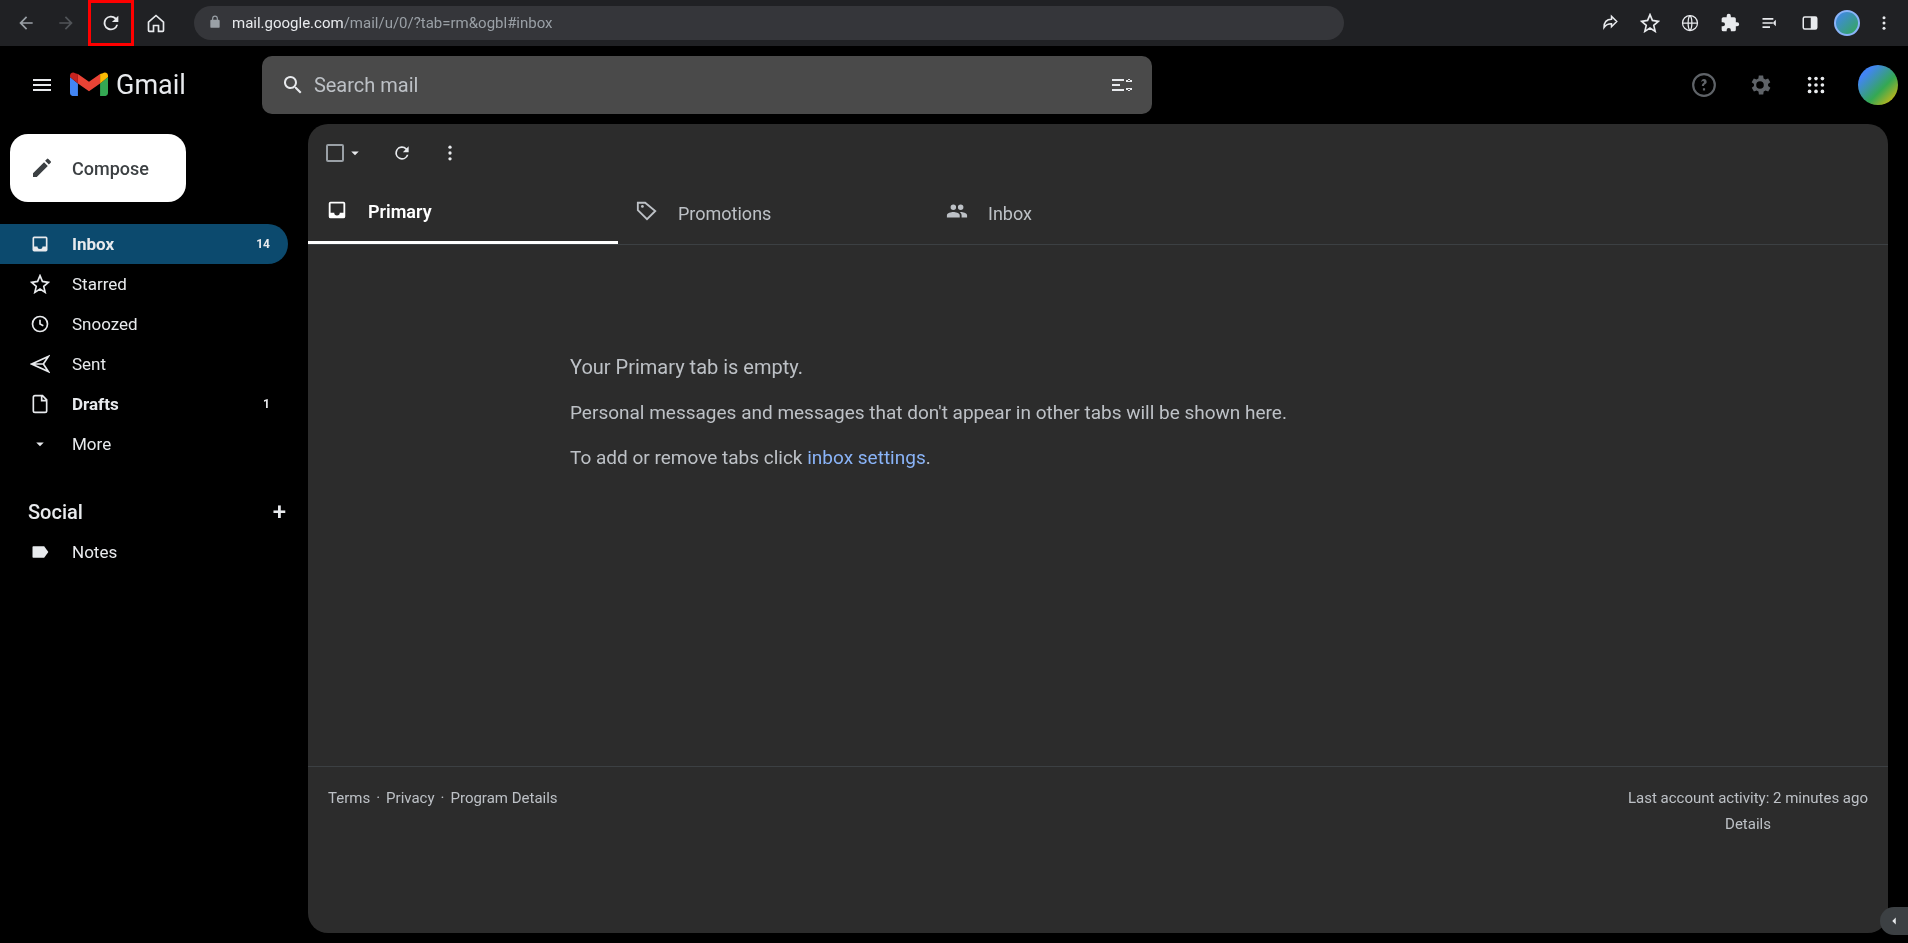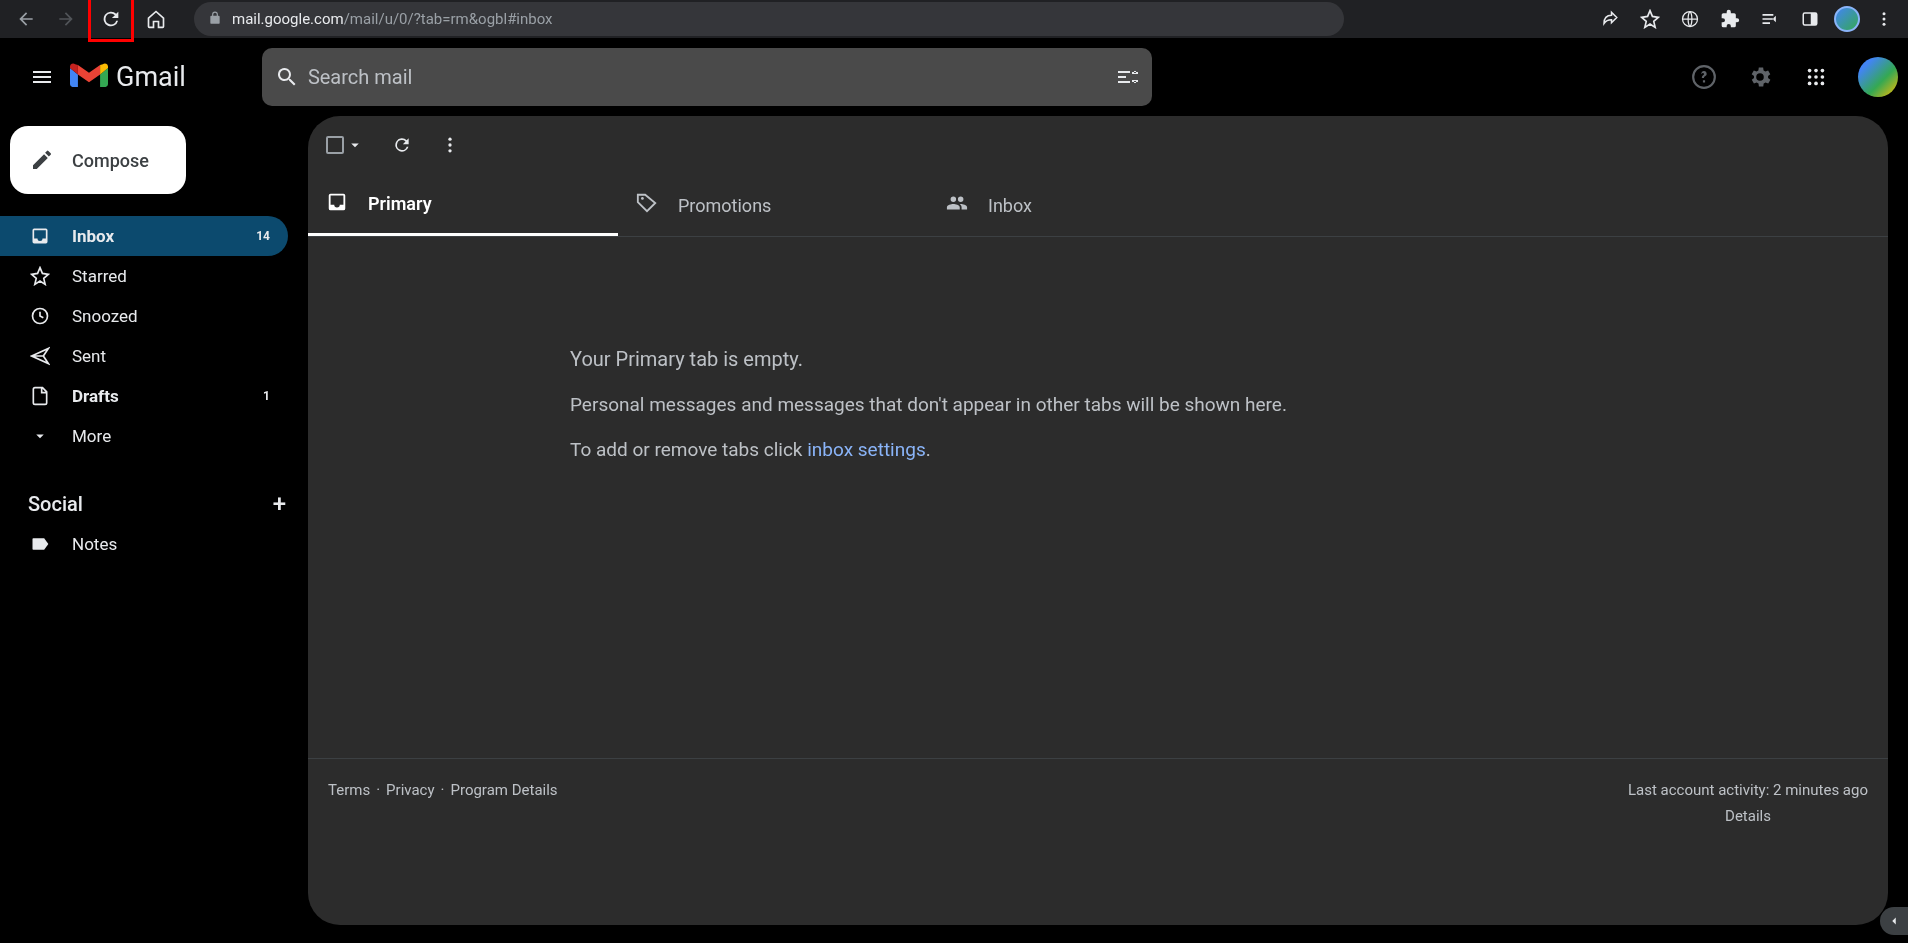--- a/index.html
+++ b/index.html
@@ -1,58 +1,58 @@
 <!DOCTYPE html>
 <html><head>
 <meta charset="utf-8">
 <style>
 * { box-sizing: border-box; margin: 0; padding: 0; font-family: 'Google Sans', Roboto, Arial, sans-serif; }
 body { background: #000; color: #e8eaed; overflow: hidden; width: 1908px; height: 943px; position: relative; }
 
 
-.browser-bar { height: 38px; background: #202124; display: flex; align-items: center; padding: 0 8px; gap: 4px; }
+.browser-bar { height: 46px; background: #202124; display: flex; align-items: center; padding: 0 8px; gap: 4px; }
 .nav-btn { width: 36px; height: 36px; display: flex; align-items: center; justify-content: center; color: #9aa0a6; cursor: pointer; border-radius: 50%; }
 .nav-btn.active { color: #e8eaed; }
 .reload-highlight { border: 3px solid #ff0000; padding: 2px; }
 .omnibox { flex: 0 0 auto; margin-left: 16px; width: 1150px; height: 34px; background: #35363a; border-radius: 17px; display: flex; align-items: center; padding: 0 14px; gap: 10px; color: #9aa0a6; }
 .omnibox .lock { color: #9aa0a6; font-size: 12px; }
 .omnibox .url { color: #e8eaed; font-size: 15px; }
 .url-dim { color: #9aa0a6; }
 .chrome-right { margin-left: auto; display: flex; align-items: center; gap: 8px; }
 .chrome-right .chrome-icon { width: 32px; height: 32px; color: #e8eaed; display: flex; align-items: center; justify-content: center; }
 .avatar-sm { width: 26px; height: 26px; border-radius: 50%; background: linear-gradient(135deg,#4285f4,#34a853); border: 2px solid #8ab4f8; }
 
 
 .gmail-header { height: 78px; display: flex; align-items: center; padding: 0 10px 0 18px; }
 .menu-btn { width: 48px; height: 48px; display: flex; align-items: center; justify-content: center; color: #e8eaed; cursor: pointer; }
-.logo-wrap { display: flex; align-items: flex-start; gap: 8px; margin-left: 4px; }
+.logo-wrap { display: flex; align-items: center; gap: 8px; margin-left: 4px; }
 .gmail-text { font-size: 27px; color: #e8eaed; font-weight: 400; }
 .search-wrap { margin-left: 76px; }
-.search-bar { width: 890px; height: 58px; background: #4a4a4a; border-radius: 10px; display: flex; align-items: center; padding: 0 4px; }
+.search-bar { width: 890px; height: 58px; background: #4a4a4a; border-radius: 10px; display: flex; align-items: center; padding: 0 10px; }
 .search-bar .s-icon { width: 42px; color: #e8eaed; display: flex; align-items: center; justify-content: center; }
 .search-bar input { background: transparent; border: none; outline: none; color: #e8eaed; font-size: 20px; flex: 1; }
 .search-bar input::placeholder { color: #bdc1c6; }
 .header-right { margin-left: auto; display: flex; align-items: center; gap: 12px; }
 .hdr-icon { width: 44px; height: 44px; display: flex; align-items: center; justify-content: center; color: #5f6368; cursor: pointer; }
 .avatar-lg { width: 40px; height: 40px; border-radius: 50%; background: linear-gradient(135deg,#4285f4 20%,#34a853 60%,#fbbc04); margin-left: 8px; }
 
 
 .app-body { display: flex; height: calc(100% - 124px); }
 .sidebar { width: 308px; padding-top: 10px; flex-shrink: 0; }
 .compose-btn { background: #fff; color: #3c4043; width: 176px; height: 68px; border-radius: 18px; display: flex; align-items: center; gap: 18px; padding: 0 20px; margin-left: 10px; margin-bottom: 22px; font-size: 18px; font-weight: 500; cursor: pointer; }
 .nav-item { height: 40px; display: flex; align-items: center; padding: 0 18px 0 30px; border-radius: 0 20px 20px 0; margin-right: 20px; gap: 22px; font-size: 17px; color: #e8eaed; cursor: pointer; }
 .nav-item.active { background: #0c4a6e; font-weight: 700; }
 .nav-item .count { margin-left: auto; font-size: 12px; }
 .nav-item.bold { font-weight: 700; align-items: center; }
 .nav-icon { width: 20px; display: flex; justify-content: center; }
 .labels-header { display: flex; align-items: center; justify-content: space-between; padding: 0 22px 0 28px; margin-top: 28px; height: 40px; font-size: 20px; font-weight: 500; }
 .labels-add { font-size: 24px; cursor: pointer; }
 
 
-.main { flex: 1; background: #2c2c2c; border-radius: 32px; margin: 0 20px 10px 0; display: flex; flex-direction: column; overflow: hidden; }
+.main { flex: 1; background: #2c2c2c; border-radius: 20px; margin: 0 20px 10px 0; display: flex; flex-direction: column; overflow: hidden; }
 .toolbar { height: 58px; display: flex; align-items: center; padding: 0 18px; gap: 8px; }
 .tb-btn { width: 40px; height: 40px; display: flex; align-items: center; justify-content: center; color: #e8eaed; cursor: pointer; }
 .tb-check { display: flex; align-items: center; gap: 2px; margin-right: 10px; }
 .checkbox { width: 18px; height: 18px; border: 2px solid #9aa0a6; border-radius: 2px; }
 .tabs { display: flex; border-bottom: 1px solid #3c4043; }
 .tab { width: 310px; height: 62px; display: flex; align-items: center; gap: 20px; padding: 0 18px; cursor: pointer; font-size: 18px; color: #bdc1c6; }
 .tab.active { color: #fff; font-weight: 600; border-bottom: 3px solid #fff; }
 .tab-icon { width: 22px; }
 
 .empty-state { flex: 1; padding: 110px 0 0 262px; font-size: 19px; color: #bdc1c6; }

